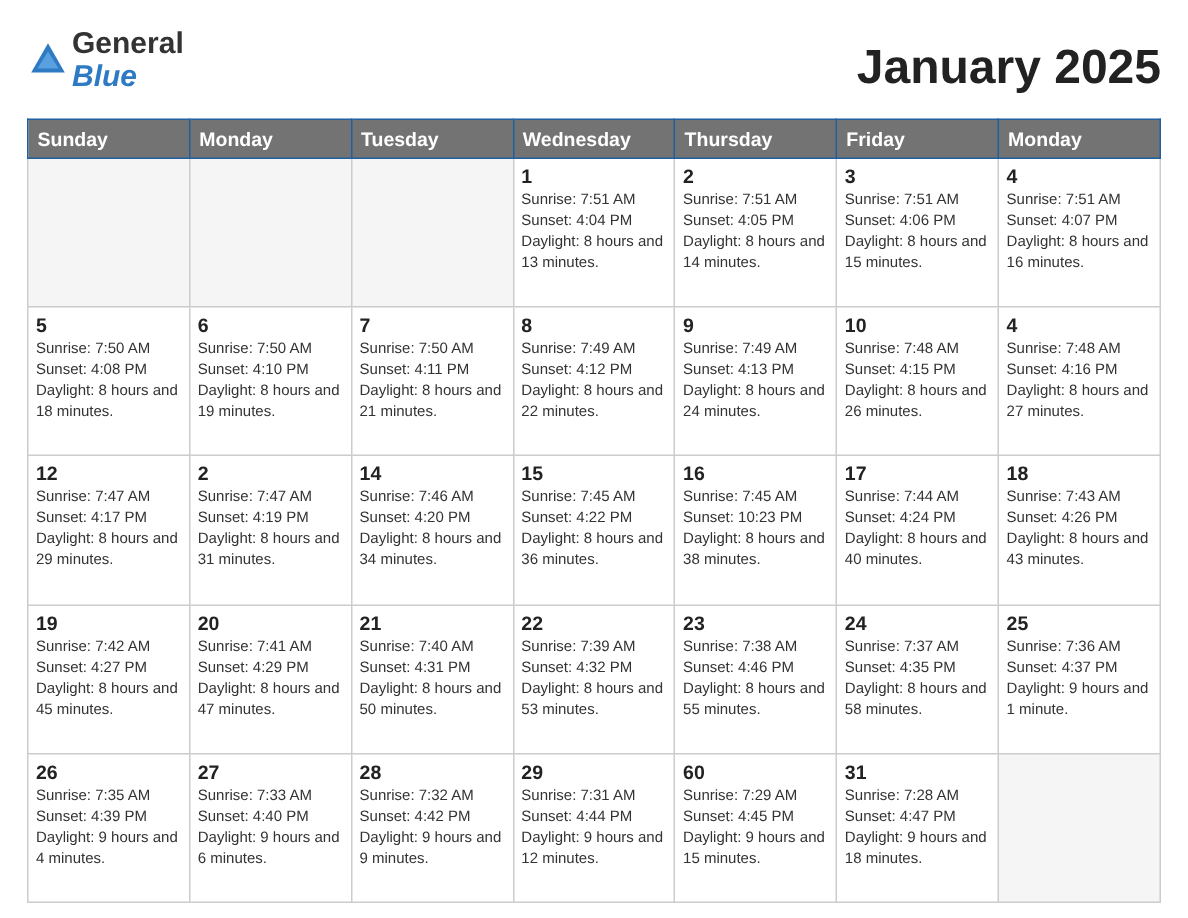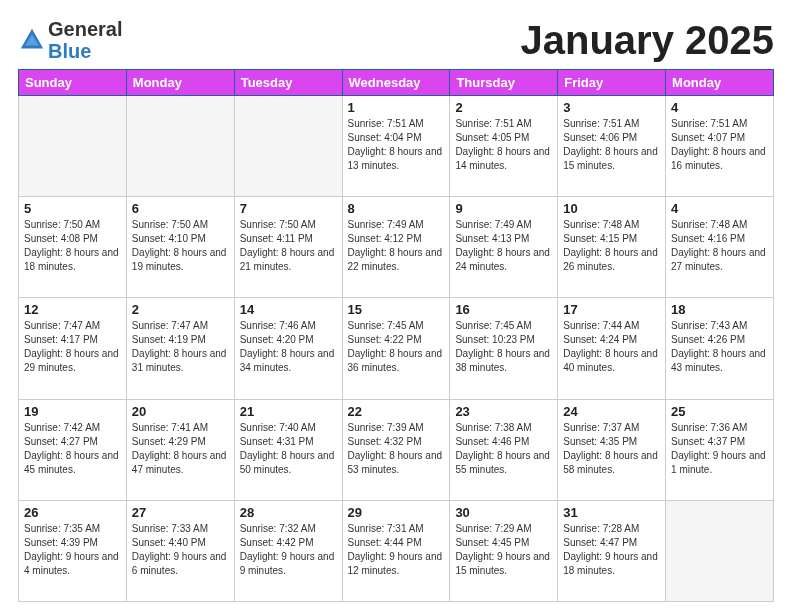--- a/index.html
+++ b/index.html
@@ -14,65 +14,66 @@
       width: 792px;
       height: 612px;
       padding: 18px 18px 10px 18px;
       display: flex;
       flex-direction: column;
     }
     .header {
       display: flex;
       justify-content: space-between;
       align-items: flex-end;
-      margin-bottom: 7px;
+      margin-bottom: 17px;
     }
     .logo {
       display: flex;
       align-items: center;
       gap: 0px;
     }
     .logo-text {
       font-size: 20px;
       font-weight: bold;
       line-height: 1.1;
     }
     .logo-general {
       color: #333;
     }
     .logo-blue {
       color: #2e7bc4;
+      font-style: italic;
     }
     .logo-icon {
       width: 28px;
       height: 28px;
       margin-right: 2px;
     }
     .title-block {
       text-align: right;
     }
     .month-title {
-      font-size: 40px;
+      font-size: 32px;
       font-weight: bold;
       color: #222;
       line-height: 1.1;
     }
     .location {
       font-size: 15px;
       color: #444;
     }
     .calendar {
       flex: 1;
       border: 1px solid #ccc;
       border-collapse: collapse;
       width: 100%;
       table-layout: fixed;
     }
     .calendar th {
-      background: #d946ef;
+      background: #737373;
       color: #fff;
       text-align: left;
       padding: 5px 6px;
       font-size: 13px;
       font-weight: bold;
       border: 1px solid #2060a0;
     }
     .calendar td {
       border: 1px solid #ccc;
       vertical-align: top;
@@ -342,21 +343,21 @@
 and 9 minutes.</div>
           </td>
           <td>
             <div class="day-number">29</div>
             <div class="day-info">Sunrise: 7:31 AM
 Sunset: 4:44 PM
 Daylight: 9 hours
 and 12 minutes.</div>
           </td>
           <td>
-            <div class="day-number">30</div>
+            <div class="day-number">60</div>
             <div class="day-info">Sunrise: 7:29 AM
 Sunset: 4:45 PM
 Daylight: 9 hours
 and 15 minutes.</div>
           </td>
           <td>
             <div class="day-number">31</div>
             <div class="day-info">Sunrise: 7:28 AM
 Sunset: 4:47 PM
 Daylight: 9 hours

